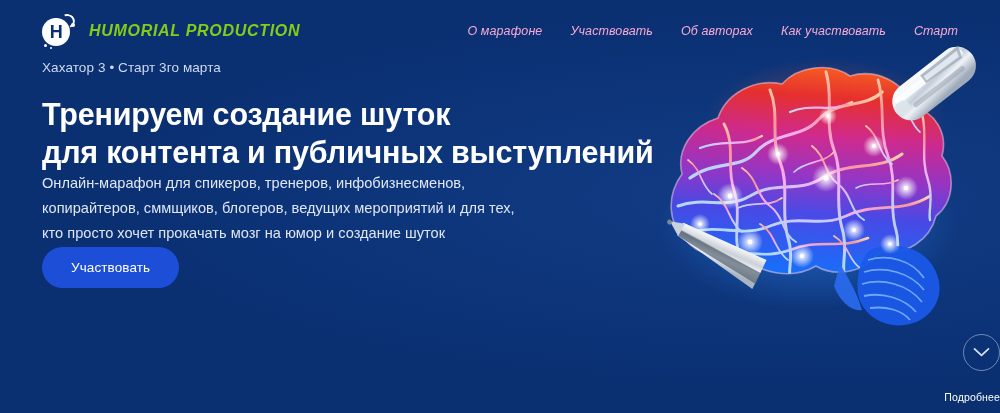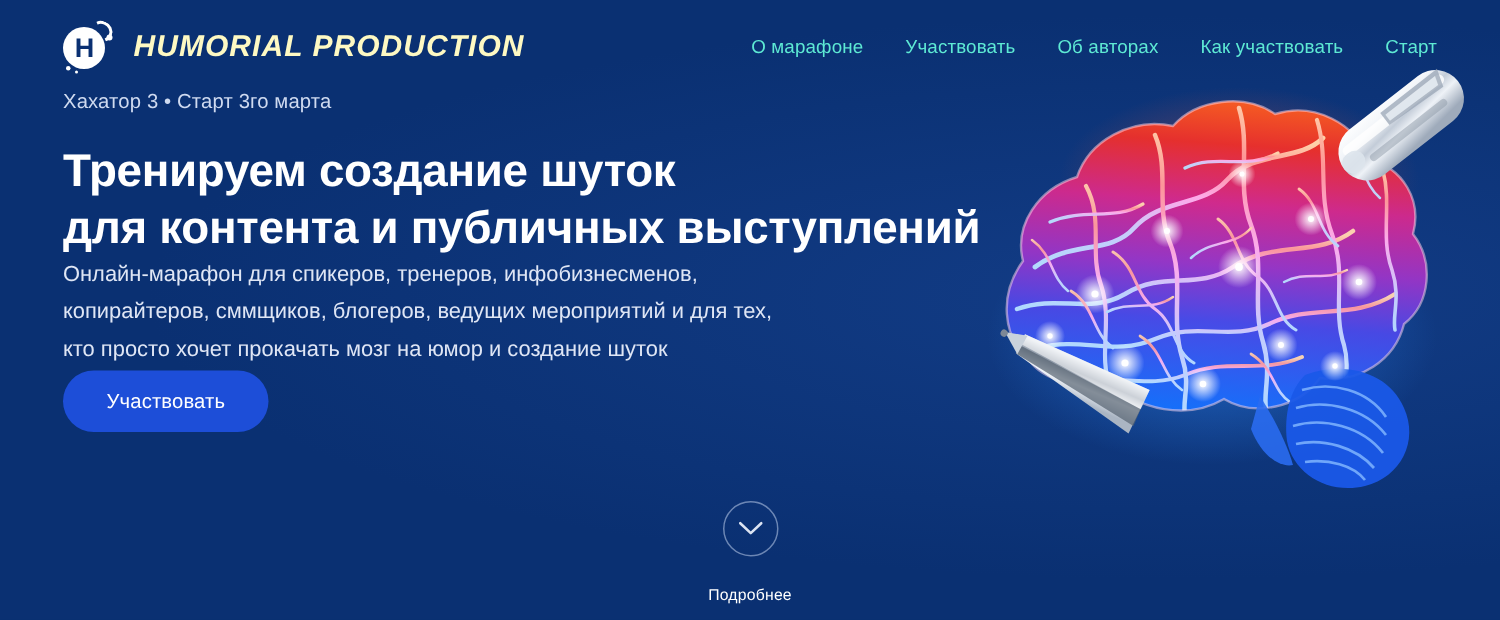--- a/index.html
+++ b/index.html
@@ -73,40 +73,41 @@
   .logo-dot1{
     position:absolute; left:2px; top:30px;
     width:3px;height:3px;border-radius:50%;background:#fff;
   }
   .logo-dot2{
     position:absolute; left:8px; top:33px;
     width:2px;height:2px;border-radius:50%;background:#fff;
   }
 
   .brand-name{
-    color:#fef9c3;
-    font-size:20px;
+    color:#84cc16;
+    font-size:16px;
     font-weight:bold;
     font-style:italic;
     letter-spacing:.7px;
     white-space:nowrap;
   }
 
   #main-nav{
     margin-left:auto;
     display:flex; align-items:center;
     gap:28px;
   }
   .nav-link{
-    color:#5eead4;
+    color:#f9a8d4;
     font-size:12.5px;
     white-space:nowrap;
     text-decoration:none;
     cursor:pointer;
     letter-spacing:.1px;
+    font-style:italic;
   }
 
   
   #hero-content{
     position:absolute;
     left:42px; top:60px;
     width:640px;
     z-index:30;
   }
 
@@ -144,21 +145,21 @@
     cursor:pointer;
     font-family:"Liberation Sans", sans-serif;
     letter-spacing:.1px;
   }
 
   
   #scroll-hint{
     position:absolute;
     left:0; right:0; bottom:10px;
     display:flex; flex-direction:column;
-    align-items:center;
+    align-items:flex-end;
     gap:20px;
     z-index:35;
     cursor:pointer;
   }
   .scroll-circle{
     width:37px;height:37px;
     border:1px solid rgba(190,205,235,.55);
     border-radius:50%;
     display:flex;align-items:center;justify-content:center;
   }

